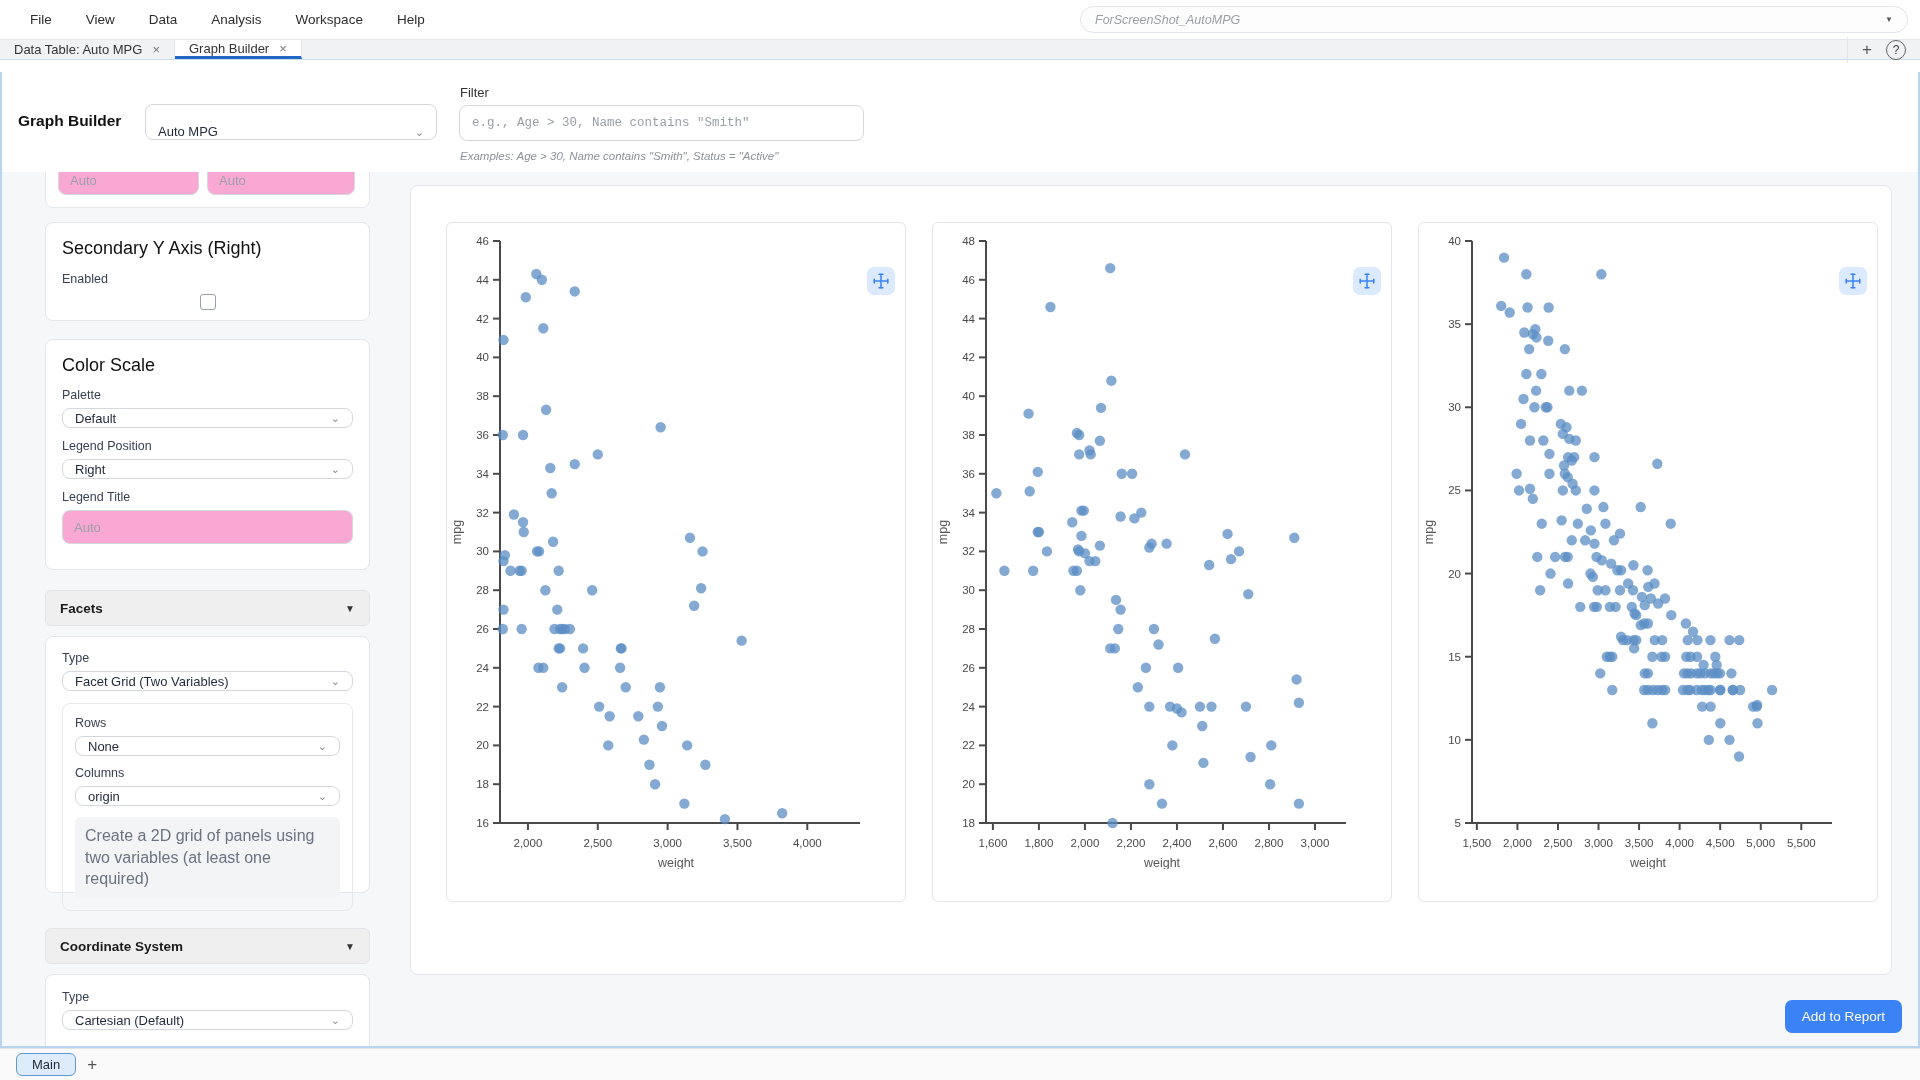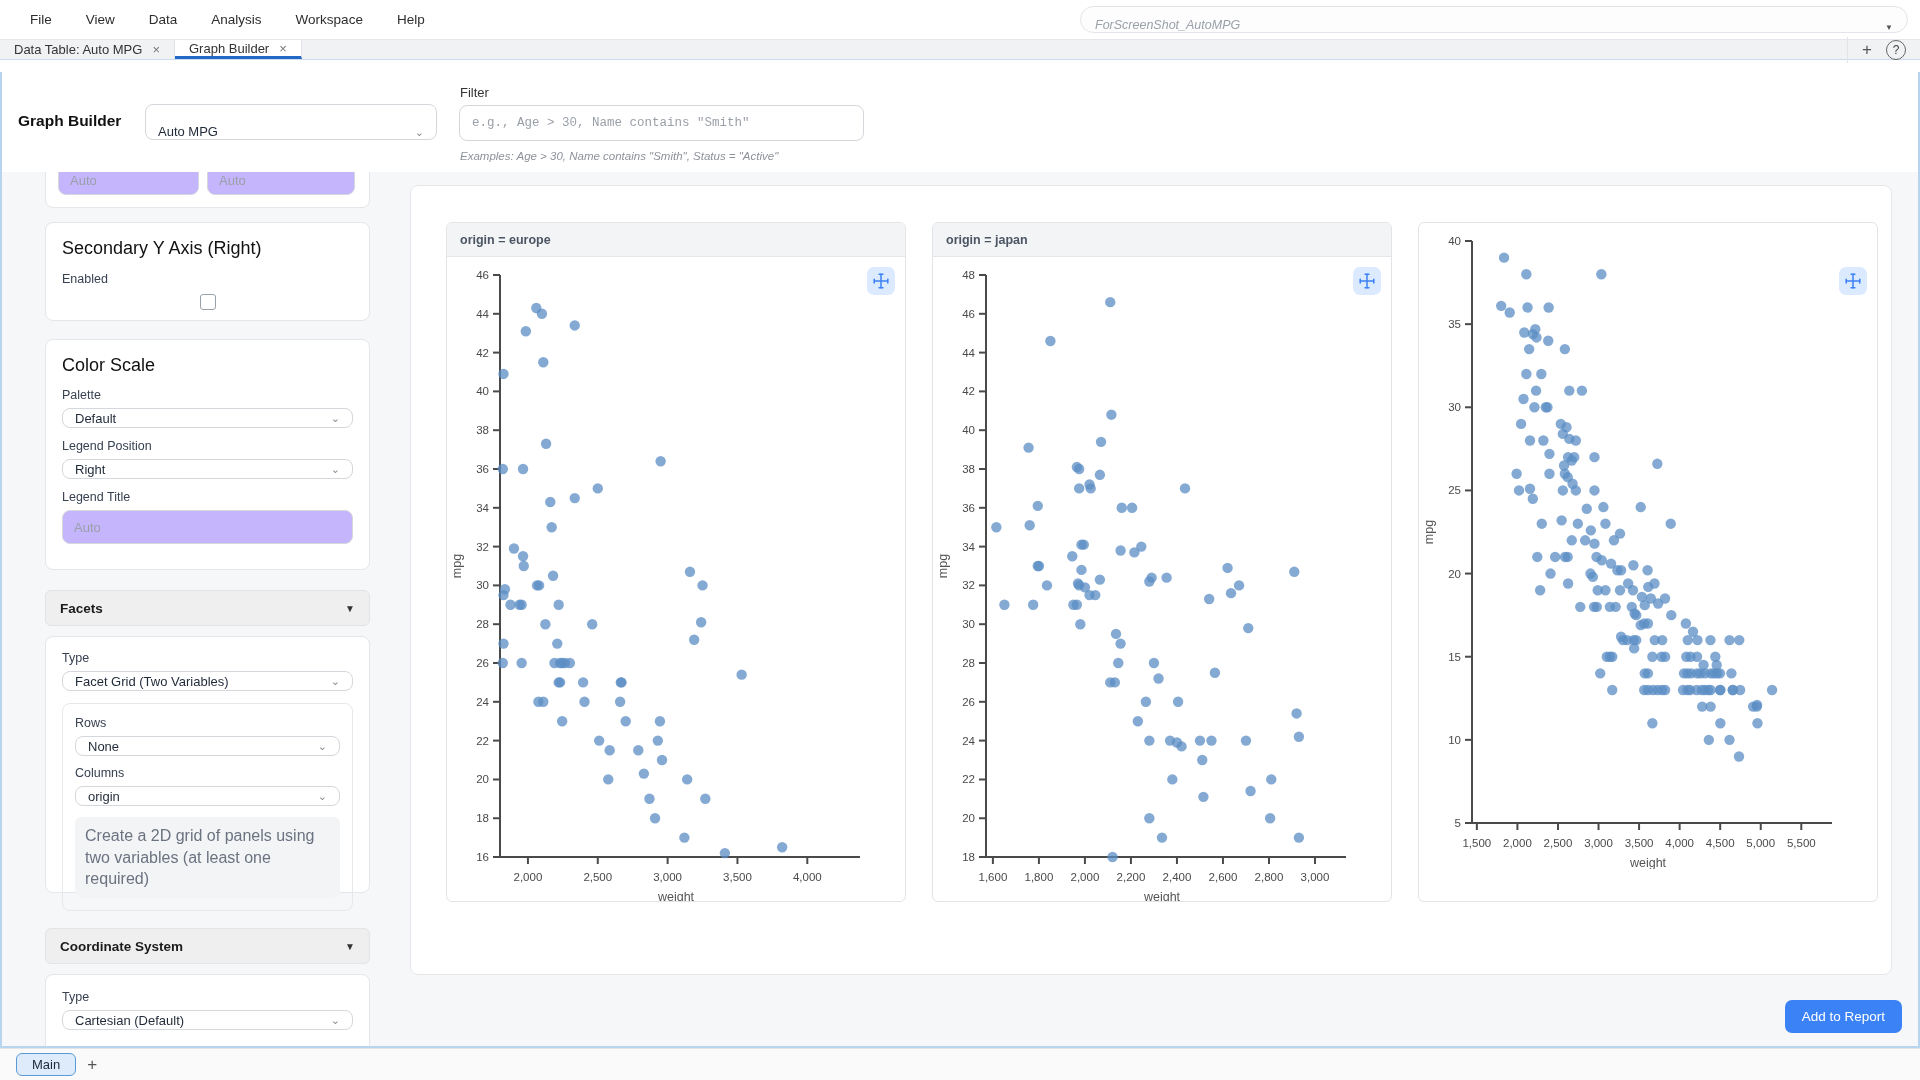--- a/index.html
+++ b/index.html
@@ -1,21 +1,21 @@
 <!DOCTYPE html>
 <html><head>
 <meta charset="utf-8">
 <style>
   * { margin:0; padding:0; box-sizing:border-box; }
   html,body { width:1920px; height:1080px; font-family:"Liberation Sans", sans-serif; background:#fff; overflow:hidden; }
 
   
   .menubar { position:absolute; top:0; left:0; width:1920px; height:40px; background:#fff; border-bottom:1px solid #e4e7ea; display:flex; align-items:center; padding-left:30px; gap:34px; }
   .menu-item { font-size:13.5px; color:#2d2d2d; cursor:pointer; }
-  .ws-pill { position:absolute; right:12px; top:6px; width:828px; height:27px; border:1px solid #e2e4e8; border-radius:14px; background:#fdfdfd; display:flex; align-items:flex-end; padding:0 14px; justify-content:space-between; }
+  .ws-pill { position:absolute; right:12px; top:6px; width:828px; height:27px; border:1px solid #e2e4e8; border-radius:14px; background:#fdfdfd; display:flex; align-items:center; padding:0 14px; justify-content:space-between; }
   .ws-pill .ws-name { font-size:12.5px; font-style:italic; color:#9aa0a8; }
   .ws-pill .caret { font-size:8px; color:#555; }
 
   
   .tabbar { position:absolute; top:40px; left:0; width:1920px; height:20px; background:#f1f2f4; border-bottom:1px solid #c9dcf0; display:flex; align-items:stretch; }
   .tab { display:flex; align-items:center; gap:10px; padding:0 14px; font-size:13px; color:#333; border-right:1px solid #e2e4e7; cursor:pointer; }
   .tab.active { background:#fff; border-bottom:3px solid #2368c4; }
   .tab .close { color:#777; font-size:13px; cursor:pointer; }
   .tabbar-right { margin-left:auto; display:flex; align-items:center; gap:14px; padding-right:14px; }
   .tab-add { font-size:17px; color:#555; cursor:pointer; border-left:1px solid #e2e4e7; padding:3px 0 3px 14px; }
@@ -37,21 +37,21 @@
   .workspace { position:absolute; top:100px; left:0; width:1916px; height:874px; background:#f6f7f8; overflow:hidden; }
 
   
   .card { position:absolute; left:43px; width:325px; background:#fff; border:1px solid #e3e6ea; border-radius:8px; }
   .section-bar { position:absolute; left:43px; width:325px; height:36px; background:#efefef; border:1px solid #e2e4e7; border-radius:6px; display:flex; align-items:center; justify-content:space-between; padding:0 14px; cursor:pointer; }
   .section-bar .sec-title { font-size:13.5px; font-weight:bold; color:#1a1a1a; }
   .section-bar .sec-caret { font-size:10px; color:#333; }
   .fld-label { font-size:12.5px; color:#374151; margin:0 0 6px 0; }
   .sel { height:20px; border:1px solid #d4d7dc; border-radius:8px; background:#fff; display:flex; align-items:center; justify-content:space-between; padding:0 12px; font-size:13px; color:#1f2937; cursor:pointer; }
   .sel .caret { color:#868c94; font-size:11px; }
-  .txt { width:100%; height:34px; border:1px solid #d4d7dc; border-radius:8px; padding:0 11px; font-size:13px; color:#333; background:#c4b5fd; }
+  .txt { width:100%; height:34px; border:1px solid #d4d7dc; border-radius:8px; padding:0 11px; font-size:13px; color:#333; background:#f9a8d4; }
   .txt::placeholder { color:#9aa0a8; }
   .card-title { font-size:18px; font-weight:normal; color:#111; }
 
   .card-axislabels { top:-36px; height:72px; }
   .card-axislabels .half-input { position:absolute; bottom:12px; height:29px; }
 
   .card-secondary { top:50px; height:99px; padding:15px 16px; }
   .card-secondary .enabled-row { margin-top:13px; font-size:12.5px; color:#374151; }
   .chk { display:block; margin:8px auto 0 auto; width:16px; height:16px; border:1.5px solid #9aa0a8; border-radius:3px; background:#fff; cursor:pointer; }
 
@@ -192,21 +192,20 @@
     <div class="card card-coord">
       <div class="fld-label">Type</div>
       <div class="sel">
         <span>Cartesian (Default)</span>
         <span class="caret">⌄</span>
       </div>
     </div>
 
     <div class="plots-card">
       <div class="facet-panel p0">
-        <div class="facet-header">origin = europe</div>
         <div><svg width="460" height="646" viewBox="0 0 460 646">
               <line x1="53" y1="18" x2="53" y2="600" stroke="#4a4a4a" stroke-width="2"></line>
               <line x1="53" y1="600" x2="413" y2="600" stroke="#4a4a4a" stroke-width="2"></line>
               <line x1="46" y1="600" x2="53" y2="600" stroke="#4a4a4a" stroke-width="2"></line>
               <text x="42" y="604" text-anchor="end" font-size="11.5" fill="#4a4a4a">16</text>
               <line x1="46" y1="561.2" x2="53" y2="561.2" stroke="#4a4a4a" stroke-width="2"></line>
               <text x="42" y="565.2" text-anchor="end" font-size="11.5" fill="#4a4a4a">18</text>
               <line x1="46" y1="522.4" x2="53" y2="522.4" stroke="#4a4a4a" stroke-width="2"></line>
               <text x="42" y="526.4" text-anchor="end" font-size="11.5" fill="#4a4a4a">20</text>
               <line x1="46" y1="483.6" x2="53" y2="483.6" stroke="#4a4a4a" stroke-width="2"></line>
@@ -323,21 +322,20 @@
                 <line x1="12" y1="3" x2="12" y2="21"></line>
                 <line x1="3" y1="9.5" x2="3" y2="14.5"></line>
                 <line x1="21" y1="9.5" x2="21" y2="14.5"></line>
                 <line x1="9.5" y1="3" x2="14.5" y2="3"></line>
                 <line x1="9.5" y1="21" x2="14.5" y2="21"></line>
               </g>
             </svg>
         </div>
       </div>
       <div class="facet-panel p1">
-        <div class="facet-header">origin = japan</div>
         <div><svg width="460" height="646" viewBox="0 0 460 646">
               <line x1="53" y1="18" x2="53" y2="600" stroke="#4a4a4a" stroke-width="2"></line>
               <line x1="53" y1="600" x2="413" y2="600" stroke="#4a4a4a" stroke-width="2"></line>
               <line x1="46" y1="600" x2="53" y2="600" stroke="#4a4a4a" stroke-width="2"></line>
               <text x="42" y="604" text-anchor="end" font-size="11.5" fill="#4a4a4a">18</text>
               <line x1="46" y1="561.2" x2="53" y2="561.2" stroke="#4a4a4a" stroke-width="2"></line>
               <text x="42" y="565.2" text-anchor="end" font-size="11.5" fill="#4a4a4a">20</text>
               <line x1="46" y1="522.4" x2="53" y2="522.4" stroke="#4a4a4a" stroke-width="2"></line>
               <text x="42" y="526.4" text-anchor="end" font-size="11.5" fill="#4a4a4a">22</text>
               <line x1="46" y1="483.6" x2="53" y2="483.6" stroke="#4a4a4a" stroke-width="2"></line>

